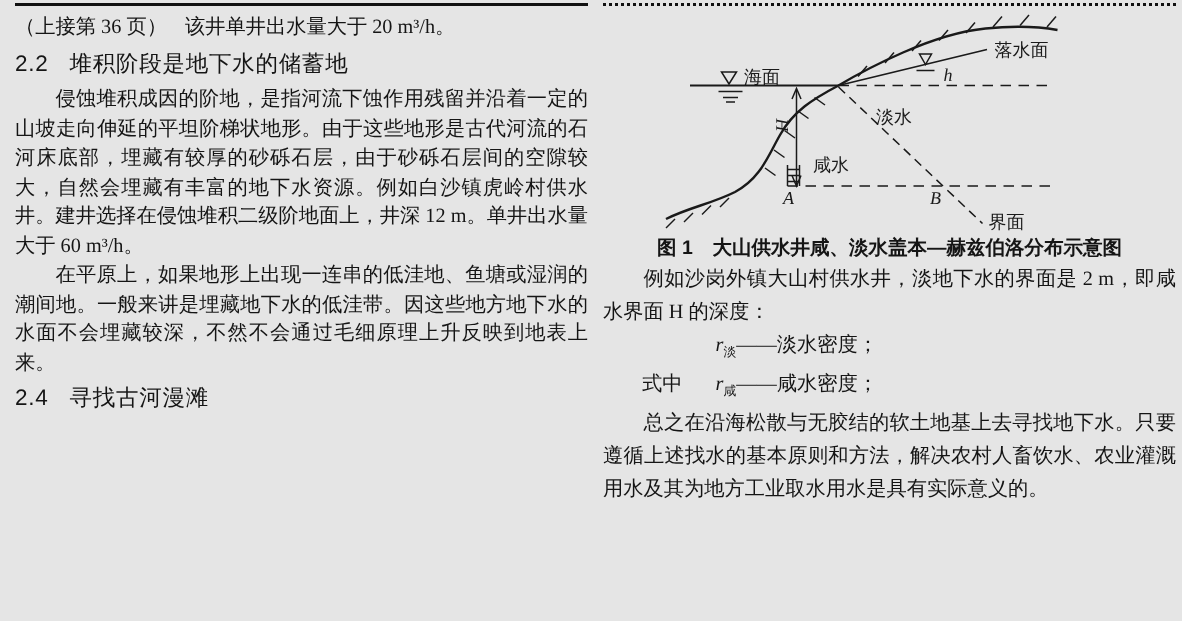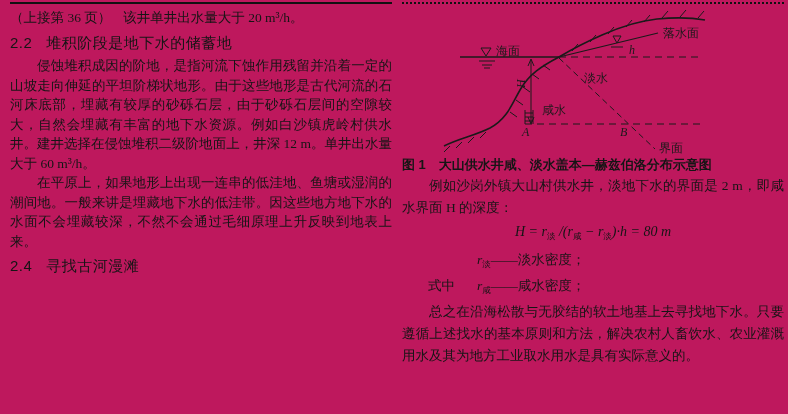--- a/index.html
+++ b/index.html
@@ -1,17 +1,17 @@
 <!DOCTYPE html>
 <html lang="zh"><head>
 <meta charset="utf-8">
 <style>
   html,body{margin:0;padding:0;background:#fff;}
   .page{
-    position:relative;width:788px;height:414px;background:#be185d;
+    position:relative;width:788px;height:414px;background:#e5e5e5;
     font-family:"Liberation Serif","DejaVu Serif",serif;color:#151515;
     overflow:hidden;
   }
   .col{position:absolute;top:2px;}
   .col-left{left:10px;width:382px;}
   .col-right{left:402px;width:382px;}
   .rule-solid{border-top:2px solid #111;width:100%;height:0;margin:0 0 4px 0;}
   .rule-dotted{border-top:2px dotted #111;width:100%;height:0;margin:0 0 2px 0;}
   .lead{margin:2px 0 0 0;font-size:13.5px;line-height:20px;}
   .lead .note{margin-right:12px;}
@@ -19,21 +19,21 @@
     margin:5px 0 3px 0;font-size:15px;line-height:20px;font-weight:normal;
     font-family:"Liberation Sans","DejaVu Sans",sans-serif;letter-spacing:.5px;
   }
   h2.sec .num{margin-right:14px;}
   p.body{margin:0;font-size:13.5px;line-height:19.5px;text-align:justify;text-indent:2em;}
   .col-right p.body{line-height:22px;}
   
   .fig{margin:0;}
   .fig svg{display:block;}
   .fig-caption{
-    margin:0 0 2px 0;text-align:left;font-weight:bold;font-size:13px;line-height:17px;
+    margin:0 0 2px 0;text-align:center;font-weight:bold;font-size:13px;line-height:17px;
     font-family:"Liberation Sans","DejaVu Sans",sans-serif;
   }
   .diagram line,.diagram path,.diagram polyline{stroke:#1a1a1a;fill:none;}
   .diagram text{fill:#1a1a1a;font-family:"Liberation Serif","DejaVu Serif",serif;}
   .lbl{font-size:12px;}
   .lbl-it{font-size:12px;font-style:italic;}
   
   .formula{margin:2px 0;text-align:center;font-size:14px;line-height:22px;font-style:italic;}
   .formula sub{font-size:8.5px;font-style:normal;vertical-align:-3px;}
   .def-row{font-size:13.5px;line-height:22px;}
@@ -126,21 +126,20 @@
         <text class="lbl-it" x="218" y="130">B</text>
         <text class="lbl" x="257" y="146">界面</text>
         <text class="lbl" x="182" y="76">淡水</text>
         <text class="lbl" x="140" y="108">咸水</text>
       </svg>
       <figcaption class="fig-caption">图 1　大山供水井咸、淡水盖本—赫兹伯洛分布示意图</figcaption>
     </figure>
 
     <p class="body">例如沙岗外镇大山村供水井，淡地下水的界面是 2 m，即咸水界面 H 的深度：</p>
 
-    <div class="formula"><span>H = r</span><sub>淡</sub><span> /(r</span><sub>咸</sub><span> − r</span><sub>淡</sub><span>)·h = 80 m</span></div>
 
     <div class="def-row def-rest"><span class="sym">r</span><sub>淡</sub><span>——淡水密度；</span></div>
 
     <div class="def-row def-first"><span class="prefix">式中</span><span class="sym">r</span><sub>咸</sub><span>——咸水密度；</span></div>
 
 
 
     <p class="body"><span>总之在沿海松散与无胶结的软土地基上去寻找地下水。只要遵循上述找水的基本原则和方法，解决农村人畜饮水、农业灌溉用水及其为地方工业取水用水是具有实际意义的。</span></p>
   </div>
 

